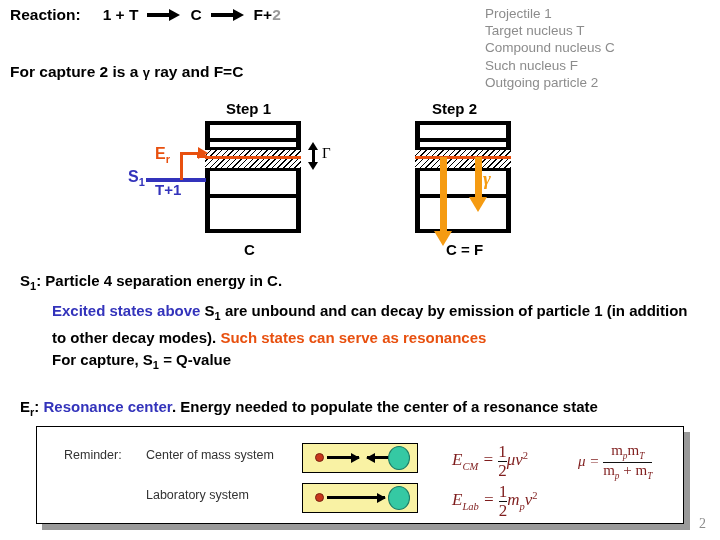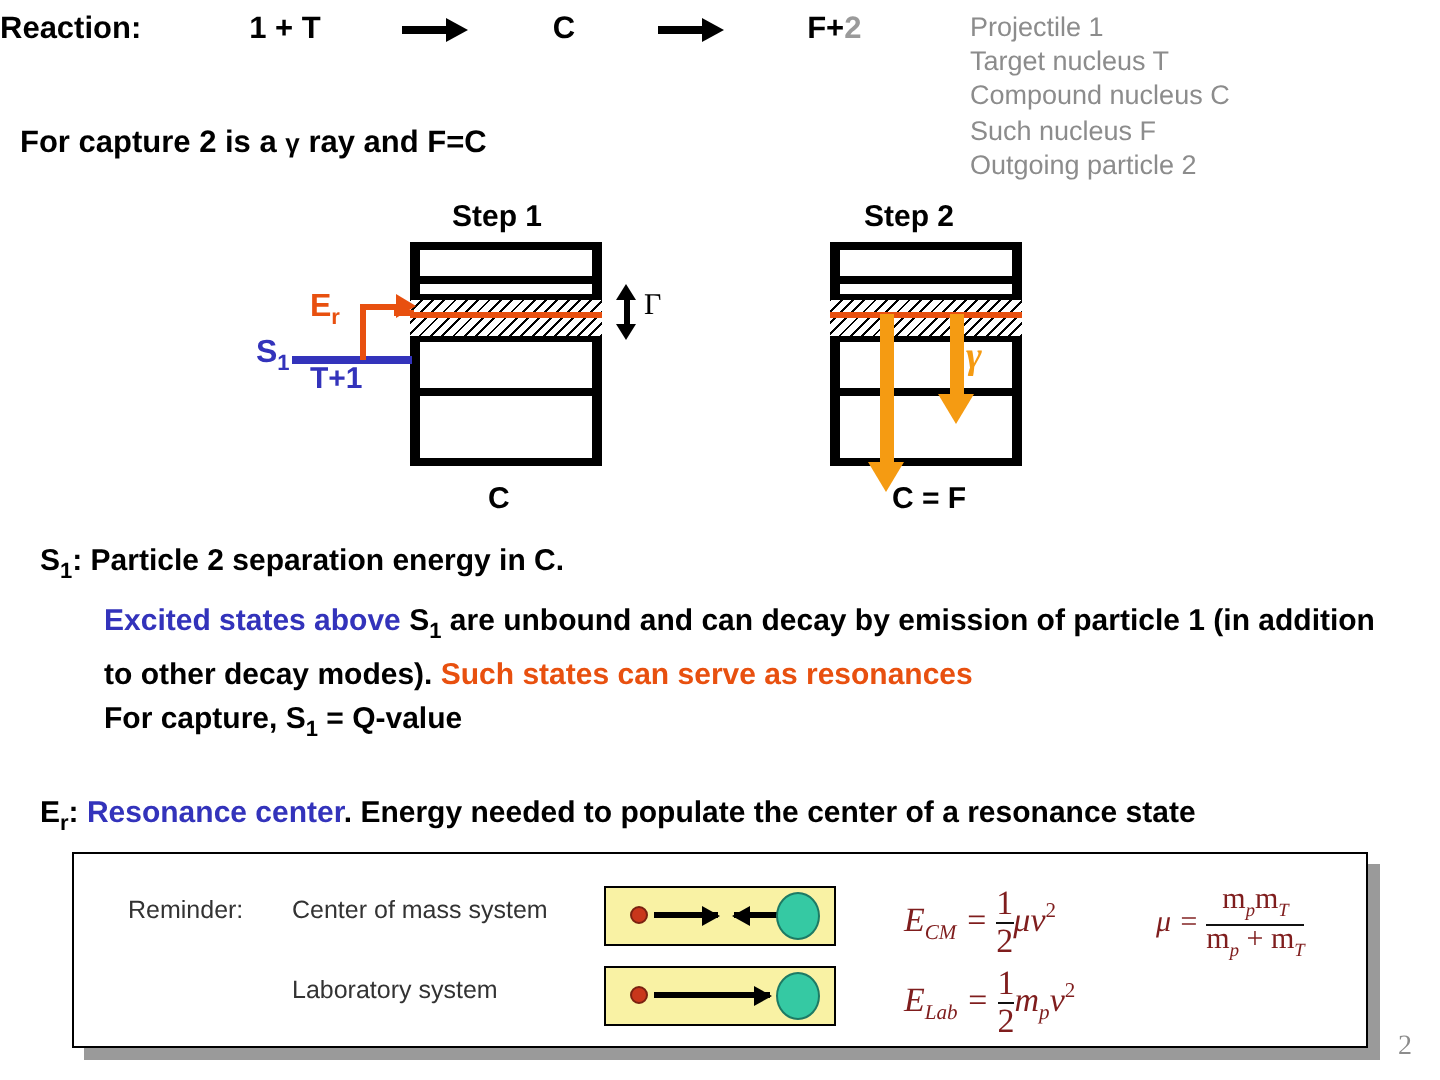--- a/index.html
+++ b/index.html
@@ -12,27 +12,26 @@
     background: #ffffff;
     font-family: "Liberation Sans", sans-serif;
     position: relative;
     overflow: hidden;
     color: #000000;
   }
   .abs { position: absolute; }
 
   
   #reaction-row {
-    left: 0; top: 6px;
+    left: 10px; top: 6px;
     display: flex;
     align-items: center;
     font-size: 15.5px;
     font-weight: bold;
     white-space: nowrap;
-    gap: 32px;
   }
   #reaction-row .lbl { margin-right: 22px; }
   .rx-term { font-size: 15.5px; font-weight: bold; }
   .rx-mixed .tail { color: #9a9a9a; }
   .arrow-h {
     position: relative;
     width: 34px; height: 14px;
     margin: 0 9px;
     display: inline-block;
   }
@@ -470,21 +469,21 @@
 
   <div class="down-arrow" style="position:absolute; left:60px; top:36px;">
     <span class="shaft" style="height:42px;"></span>
     <span class="head" style="top:40px;"></span>
   </div>
 </div>
 
 <div class="abs" id="gamma2-label">γ</div>
 <div class="abs box-caption" id="cap-cf">C = F</div>
 
-<div class="abs" id="sep-line"><span>S</span><sub>1</sub><span>: Particle 2 separation energy in C.</span></div>
+<div class="abs" id="sep-line"><span>S</span><sub>1</sub><span>: Particle 4 separation energy in C.</span></div>
 
 <div class="abs" id="para-excited"><span class="c-blue">Excited states above </span><span>S</span><sub>1</sub><span> are unbound and can decay by emission of particle 1 (in addition to other decay modes). </span><span class="c-orange">Such states can serve as resonances</span></div>
 
 <div class="abs" id="para-capture"><span>For capture, S</span><sub>1</sub><span> = Q-value</span></div>
 
 <div class="abs" id="para-er"><span>E</span><sub>r</sub><span>: </span><span class="c-blue">Resonance center</span><span>. Energy needed to populate the center of a resonance state</span></div>
 
 <div class="abs" id="reminder-shadow"></div>
 <div class="abs" id="reminder-panel"></div>
 

